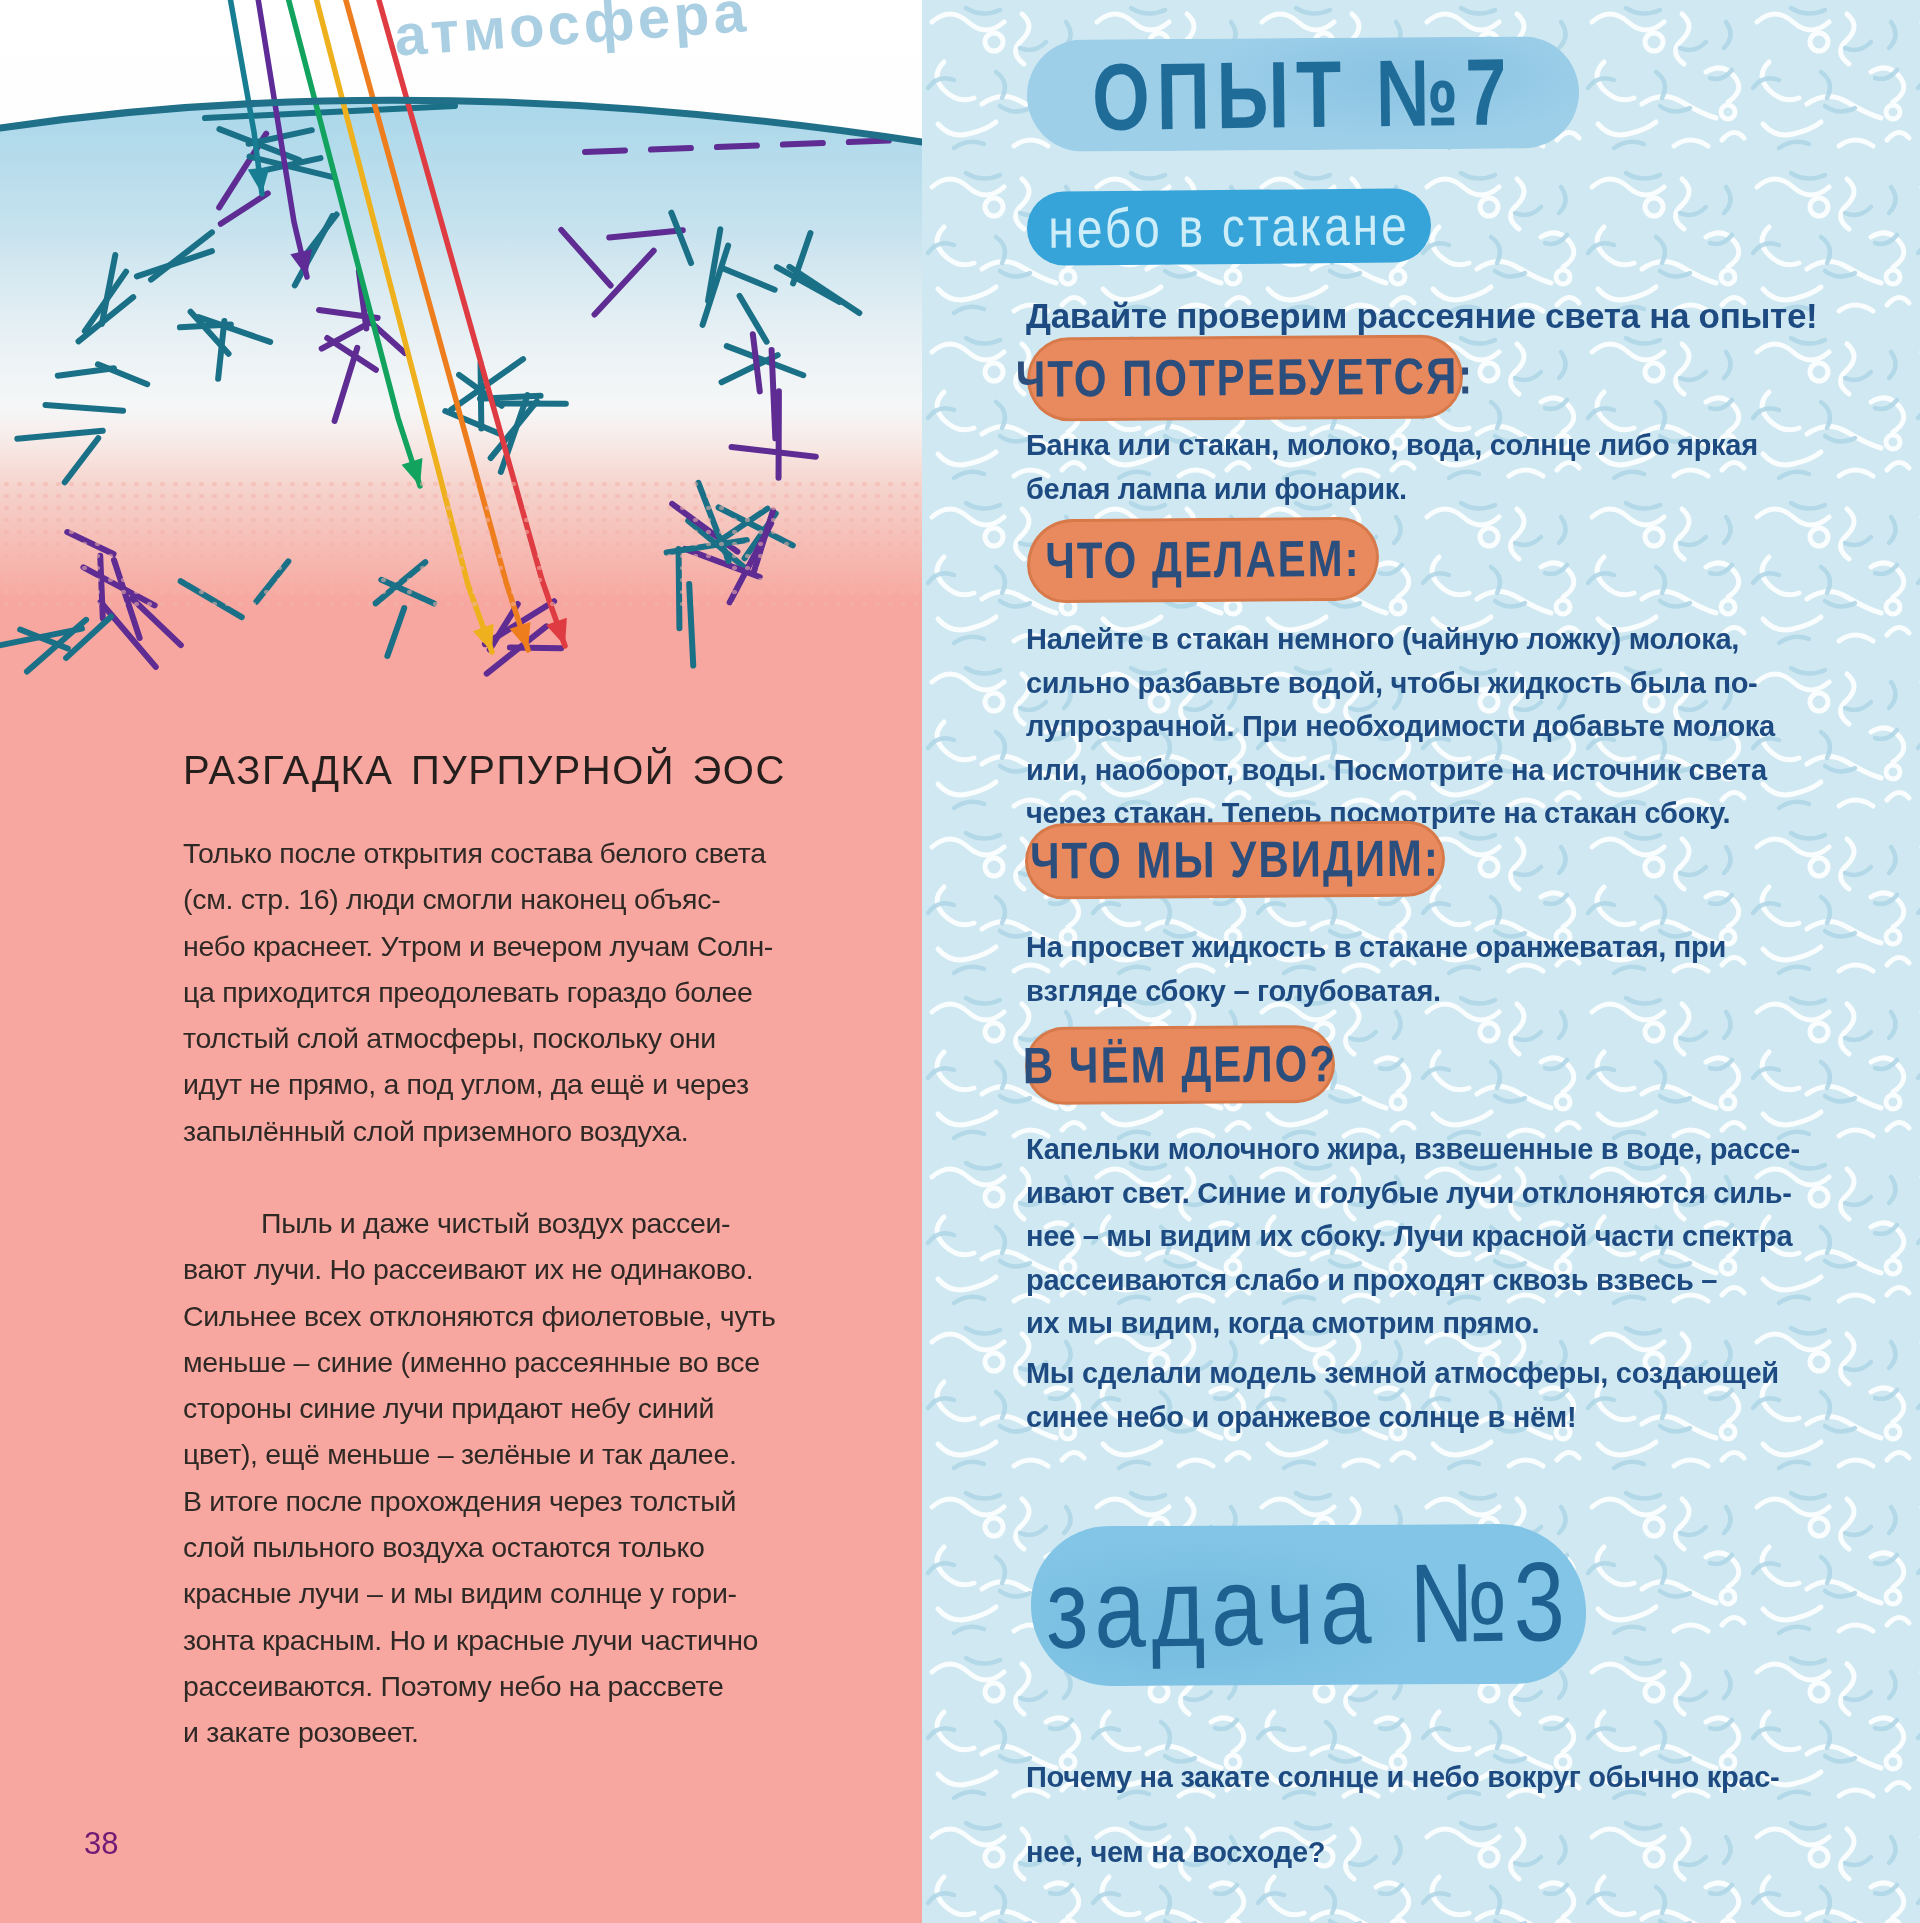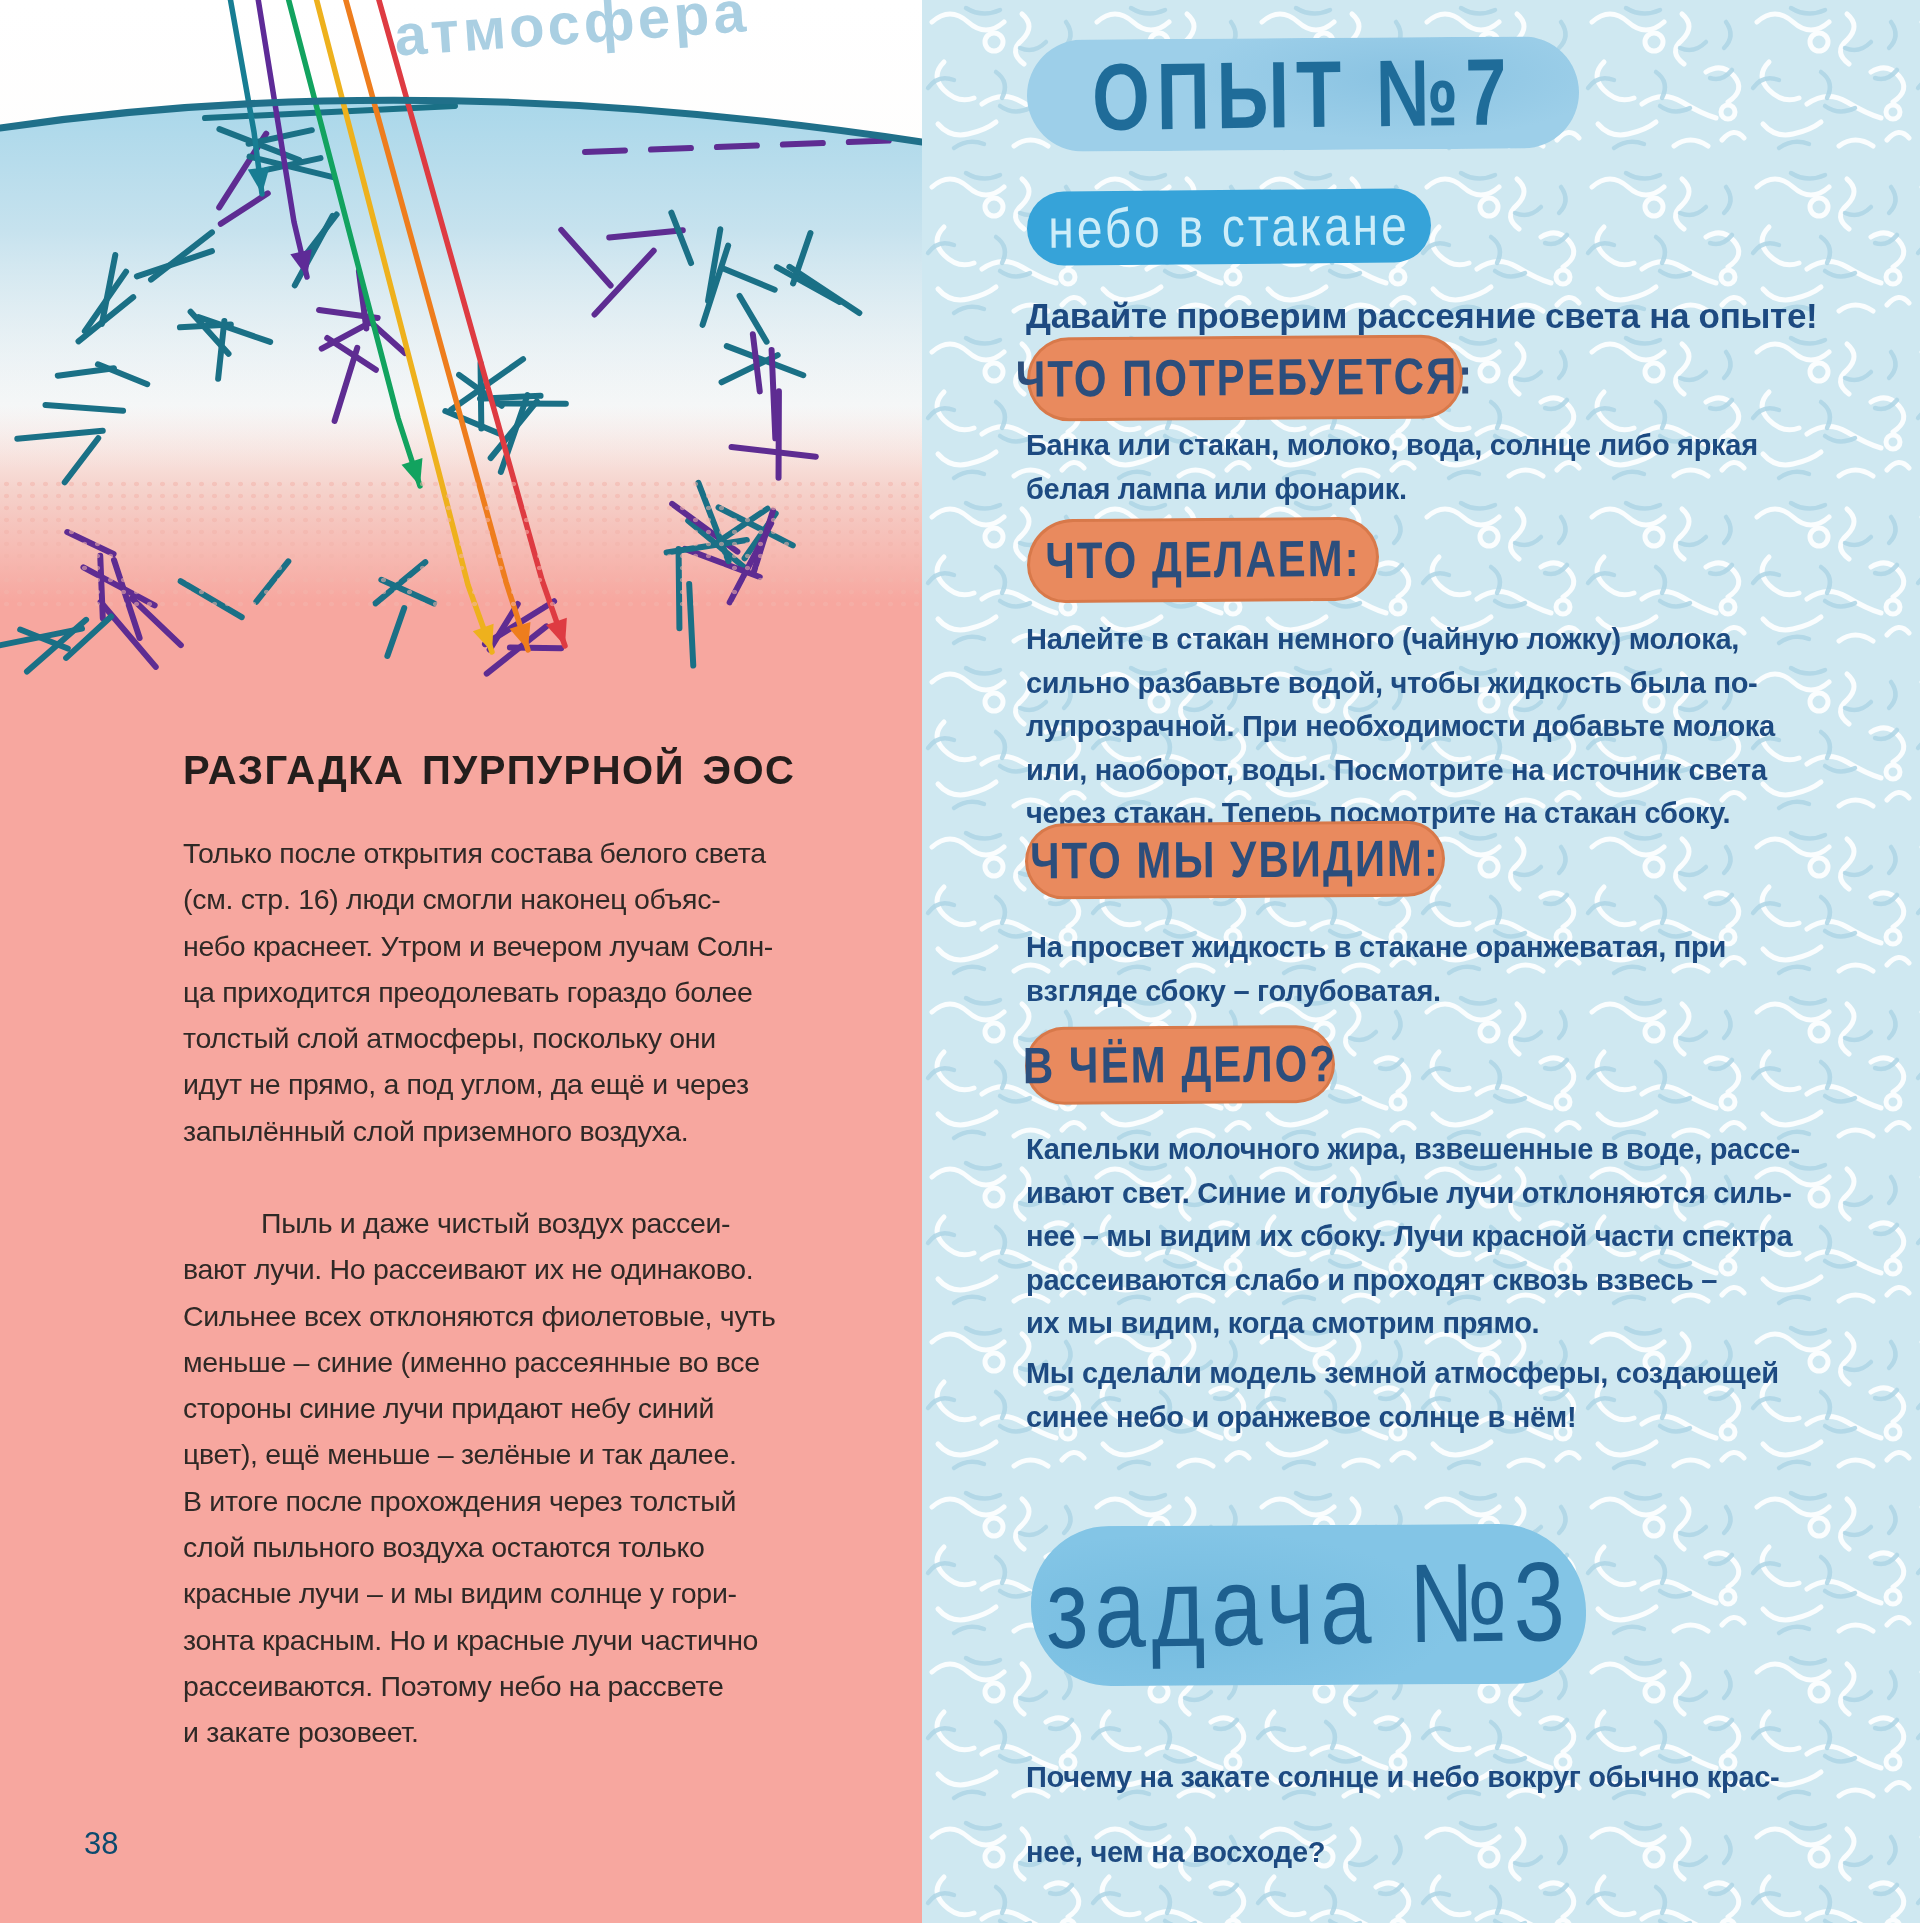--- a/index.html
+++ b/index.html
@@ -20,29 +20,29 @@
     transform:rotate(-4deg);transform-origin:left top;
     font-weight:bold;opacity:.85;
   }
   .speckle-band{
     position:absolute;left:0;top:478px;width:922px;height:130px;
     background-image:radial-gradient(#f3b4ab 2.2px, rgba(0,0,0,0) 2.8px);
     background-size:13px 12px;opacity:.55;
   }
   .title{
     position:absolute;left:183px;top:748px;margin:0;
-    font-size:40px;font-weight:bold;letter-spacing:1.5px;word-spacing:5px;
+    font-size:40px;font-weight:normal;letter-spacing:1.5px;word-spacing:5px;
     color:#241e1c;white-space:nowrap;
   }
   .leftbody{position:absolute;left:183px;color:#2f2926;font-size:28.5px;letter-spacing:-0.3px;}
   .leftbody .tline{height:46.3px;line-height:46.3px;white-space:nowrap;}
   .para1{top:830px;}
   .para2{top:1200px;}
   .para2 .tline:first-child{padding-left:78px;}
-  .pagenum{position:absolute;left:84px;top:1826px;font-size:31px;color:#0c4a6e;}
+  .pagenum{position:absolute;left:84px;top:1826px;font-size:31px;color:#701a75;}
 
   
   .right-page{position:absolute;left:922px;top:0;width:884px;height:1923px;background:#cfe8f1;}
   .doodle-bg{position:absolute;left:0;top:0;}
   .rp-item{position:absolute;}
 
   .badge{
     position:absolute;display:flex;align-items:center;justify-content:center;
     box-sizing:border-box;
   }

